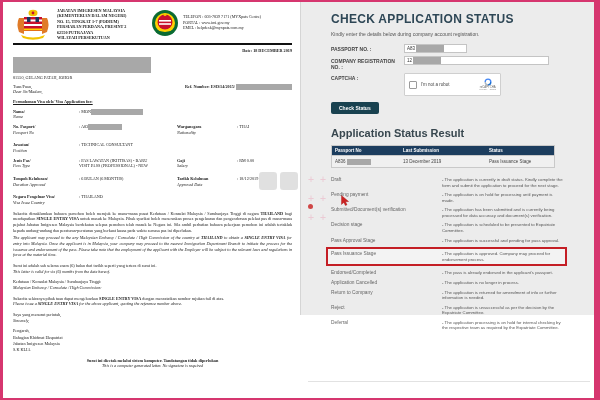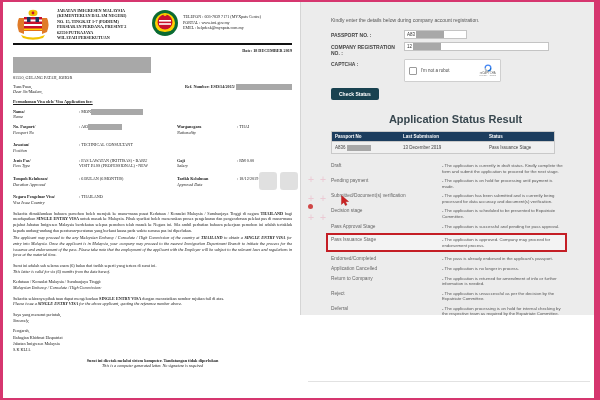--- a/index.html
+++ b/index.html
@@ -72,21 +72,21 @@
   .cbrand { display:flex; flex-direction:column; align-items:center; line-height:1.15; }
   .cbrand svg { width:8px; height:8px; }
   .cbrand .bn { font-size:2.8px; color:#666; }
   .cbrand .bt { font-size:2.4px; color:#888; }
   .check-btn {
     margin-top:6px; display:inline-block; background:#194250; color:#fff;
     font-size:5px; font-weight:bold; padding:3px 8px; border-radius:2px; border:0;
     font-family:"Liberation Sans", sans-serif;
   }
   .result { margin-top:13px; }
-  .r-title { font-size:11px; font-weight:bold; color:#38474f;text-align:center; }
+  .r-title { font-size:11px; font-weight:bold; color:#38474f; }
   .s-table { margin-top:6px; width:224px; border:1px solid #c9c9c9; font-size:4.5px; }
   .s-thead { display:grid; grid-template-columns:68px 86px 70px; background:#1c3d5e; color:#fff; font-weight:bold; }
   .s-thead > div { padding:2px 3px; }
   .s-trow { display:grid; grid-template-columns:68px 86px 70px; background:#f0f0f0; color:#444; border-top:1px solid #c9c9c9; }
   .s-trow > div { padding:2.5px 3px; display:flex; align-items:center; gap:1px; }
   .s-trow .redact { width:24px; height:6px; }
   .defs { margin-top:9px; width:232px; }
   .def-row { display:grid; grid-template-columns:103px auto; column-gap:8px; margin-top:4px; }
   .def-label { font-size:4.8px; color:#666; }
   .def-desc { font-size:4.3px; color:#555; line-height:1.3; }
@@ -240,20 +240,21 @@
     <div class="letter-watermark">
         <i></i>
         <i></i>
       </div>
   </div>
 
   <div class="portal">
     <div class="portal-gray"></div>
 
     <div class="portal-inner">
+      <div class="p-title">CHECK APPLICATION STATUS</div>
       <div class="p-sub">Kindly enter the details below during company account registration.</div>
 
       <div class="form">
         <div class="form-row">
           <div class="form-label">PASSPORT NO. :</div>
           <div class="tinput w-pass">
               <span>A83</span>
               <span class="redact"></span>
             </div>
         </div>

